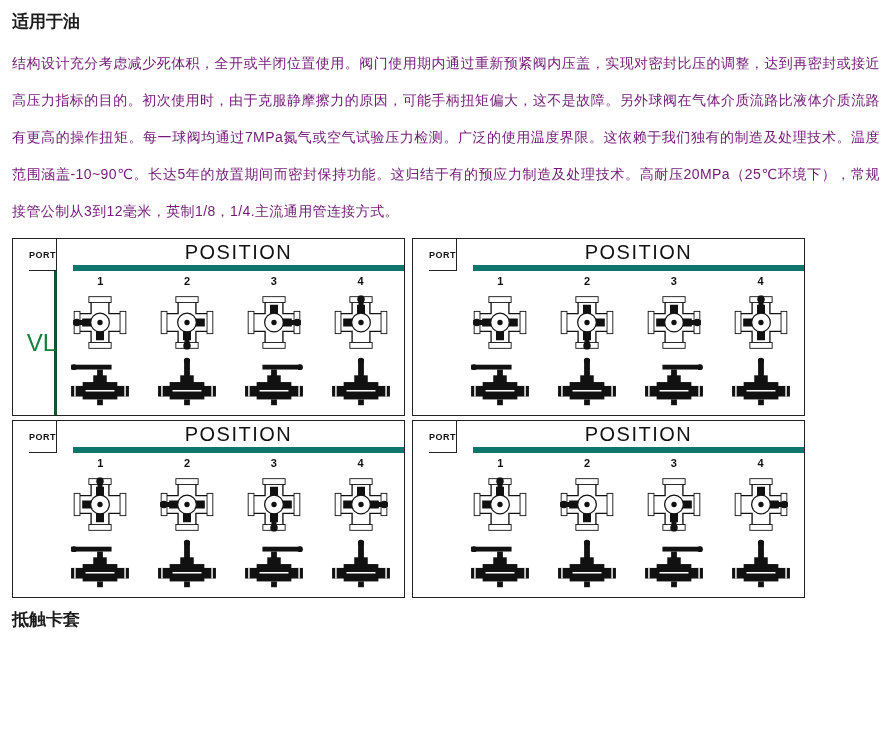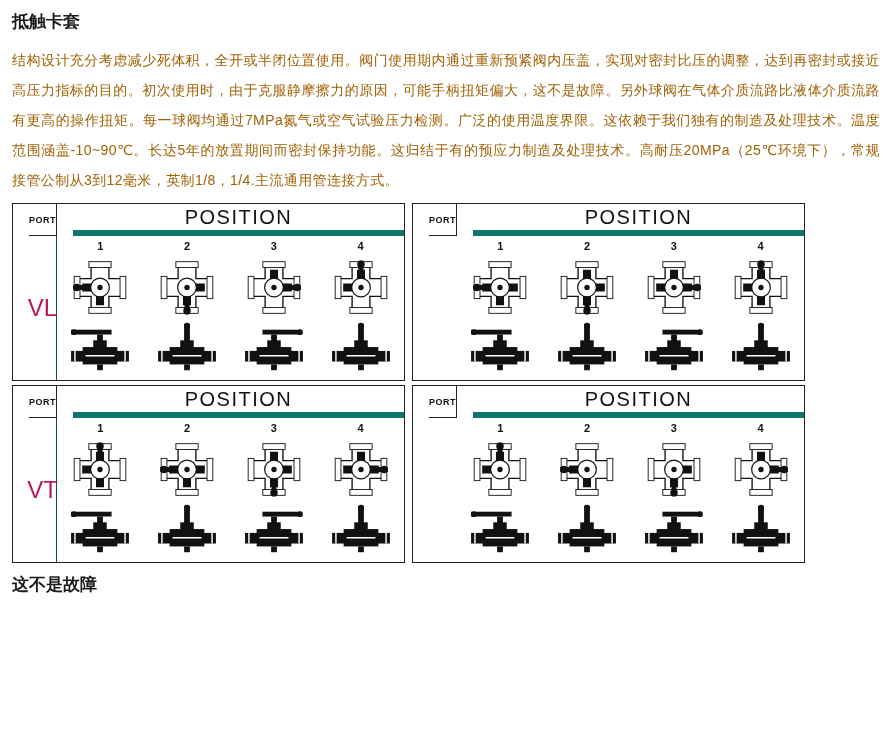--- a/index.html
+++ b/index.html
@@ -12,21 +12,21 @@
   h1.sec-title{
     font-size:17px;font-weight:bold;color:#1a1a1a;
     margin:4px 0 12px 2px;
   }
   h2.sec-title{
     font-size:17px;font-weight:bold;color:#1a1a1a;
     margin:10px 0 8px 2px;
   }
   p.para{
     margin:0 0 8px 2px;
-    font-size:14px;line-height:30px;color:#a16207;
+    font-size:14px;line-height:37px;color:#701a75;
     letter-spacing:0.4px;
     text-align:justify;
   }
   
   .panels{
     display:grid;
     grid-template-columns:393px 393px;
     column-gap:7px;row-gap:4px;
     margin:4px 0 10px 2px;
   }
@@ -44,22 +44,22 @@
     border-right:1px solid #222;border-bottom:1px solid #222;
     font-size:9px;font-weight:600;color:#111;letter-spacing:0.5px;
   }
   .poshdr{
     grid-column:2;grid-row:1;
     border-bottom:6px solid #0f766e;
     font-size:20px;color:#111;letter-spacing:1.5px;
   }
   .rowlabel{
     grid-column:1;grid-row:2;
-    border-right:1px solid #14532d;
-    font-size:24px;color:#be185d;text-align:center;
+    border-right:3px solid #14532d;
+    font-size:24px;color:#15803d;text-align:center;
   }
   .main{grid-column:2;grid-row:2;display:flex;flex-direction:column;}
   .nums{
     display:grid;grid-template-columns:repeat(4,1fr);
     height:20px;flex:0 0 20px;
   }
   .num{
     display:flex;align-items:center;justify-content:center;
     font-size:11px;font-weight:700;color:#111;
   }
@@ -68,21 +68,21 @@
     grid-template-columns:repeat(4,1fr);
     grid-template-rows:1fr 1fr;
   }
   .dcell{display:flex;align-items:center;justify-content:center;}
 </style>
 </head>
 <body>
 
 <div class="page">
 
-  <h1 class="sec-title">抵触卡套</h1>
+  <h1 class="sec-title">适用于油</h1>
 
   <p class="para">结构设计充分考虑减少死体积，全开或半闭位置使用。阀门使用期内通过重新预紧阀内压盖，实现对密封比压的调整，达到再密封或接近高压力指标的目的。初次使用时，由于克服静摩擦力的原因，可能手柄扭矩偏大，这不是故障。另外球阀在气体介质流路比液体介质流路有更高的操作扭矩。每一球阀均通过7MPa氮气或空气试验压力检测。广泛的使用温度界限。这依赖于我们独有的制造及处理技术。温度范围涵盖-10~90℃。长达5年的放置期间而密封保持功能。这归结于有的预应力制造及处理技术。高耐压20MPa（25℃环境下），常规接管公制从3到12毫米，英制1/8，1/4.主流通用管连接方式。</p>
 
   <div class="panels" id="panels">
       <div class="panel">
         <div class="cell port">PORT</div>
         <div class="cell poshdr">POSITION</div>
         <div class="cell rowlabel">VL</div>
         <div class="main">
           <div class="nums">
@@ -349,21 +349,20 @@
                 <line x1="58" y1="30" x2="58" y2="41" stroke="#fff" stroke-width="1.5"></line>
                 <line x1="17" y1="35" x2="47" y2="35" stroke="#fff" stroke-width="1.6"></line>
               </svg>
             </div>
           </div>
         </div>
       </div>
       <div class="panel">
         <div class="cell port">PORT</div>
         <div class="cell poshdr">POSITION</div>
-        <div class="cell rowlabel">VT</div>
         <div class="main">
           <div class="nums">
             <div class="num">1</div>
             <div class="num">2</div>
             <div class="num">3</div>
             <div class="num">4</div>
           </div>
           <div class="diagrams">
             <div class="dcell">
               <svg width="62" height="57" viewBox="0 0 64 64">
@@ -621,16 +620,16 @@
                 <line x1="6" y1="30" x2="6" y2="41" stroke="#fff" stroke-width="1.5"></line>
                 <line x1="58" y1="30" x2="58" y2="41" stroke="#fff" stroke-width="1.5"></line>
                 <line x1="17" y1="35" x2="47" y2="35" stroke="#fff" stroke-width="1.6"></line>
               </svg>
             </div>
           </div>
         </div>
       </div>
     </div>
 
-  <h2 class="sec-title">这不是故障</h2>
+  <h2 class="sec-title">抵触卡套</h2>
 
 
 </div>
 
 </body></html>

